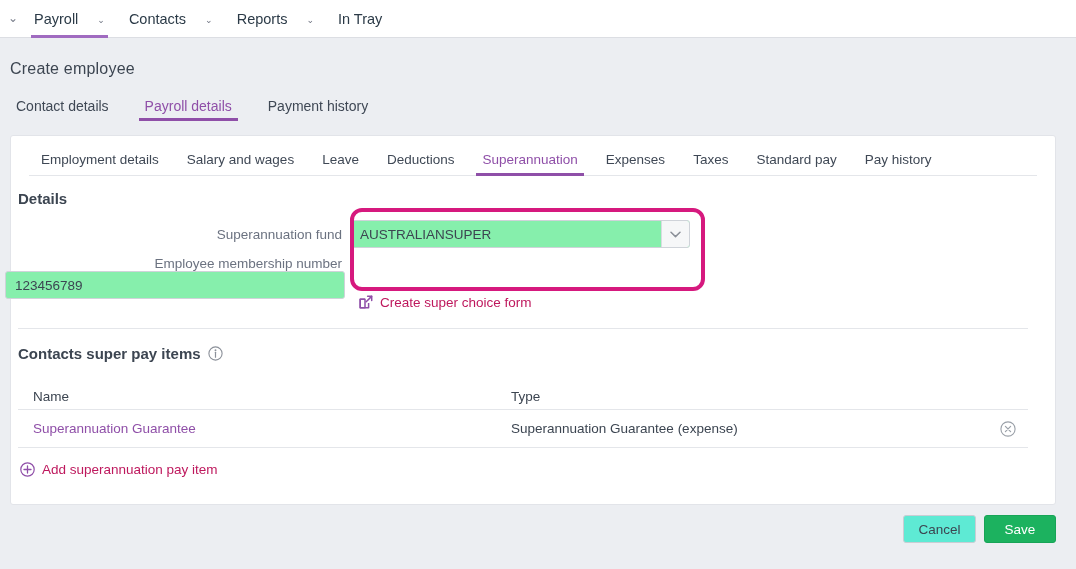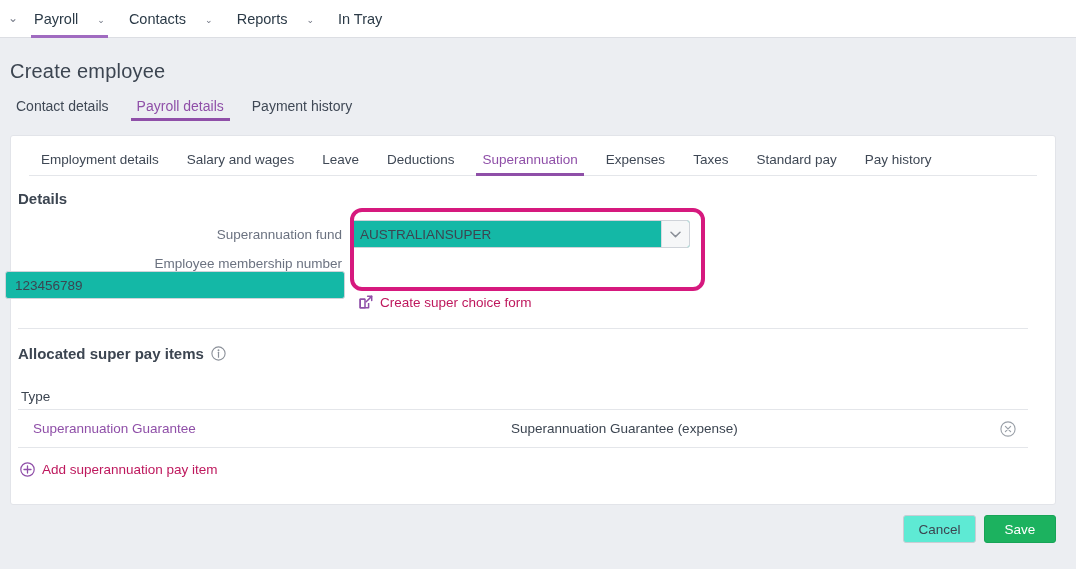--- a/index.html
+++ b/index.html
@@ -42,26 +42,26 @@
   .nav-item .caret { font-size: 9px; color: #6d7280; margin-top: 2px; }
   .nav-item.active::after {
     content: "";
     position: absolute; left: 9px; right: 9px; bottom: 0;
     height: 3px; background: #a06bc0;
   }
 
   
   .page-title {
     position: absolute; left: 10px; top: 60px;
-    font-size: 20px; font-weight: 400; color: #3c4551;
+    font-size: 16px; font-weight: 400; color: #3c4551;
     letter-spacing: .2px;
   }
   .page-tabs {
     position: absolute; left: 10px; top: 98px;
-    display: flex; align-items: flex-end; gap: 4px;
+    display: flex; align-items: flex-end; gap: 12px;
   }
   .page-tab {
     position: relative;
     padding: 0 12px 7px 12px;
     font-size: 14px; color: #3f4855; cursor: pointer;
     white-space: nowrap;
   }
   .page-tab:first-child { padding-left: 6px; }
   .page-tab.active { color: #8f4fa8; }
   .page-tab.active::after {
@@ -112,21 +112,21 @@
   }
   .form-label {
     width: 350px; text-align: right;
     padding-right: 8px;
     font-size: 13.5px; color: #6b7280;
     white-space: nowrap;
   }
   .input-box {
     width: 340px; height: 28px;
     border: 1px solid #cfd3d9; border-radius: 3px;
-    background: #14b8a6;
+    background: #86efac;
     display: flex; align-items: stretch;
     overflow: hidden;
   }
   .input-text {
     flex: 1;
     display: flex; align-items: center;
     padding: 0 9px;
     font-size: 13.5px; color: #3c4551;
     white-space: nowrap; overflow: hidden;
   }
@@ -320,32 +320,33 @@
         <path d="M7.2 6.8 L12.6 1.4" fill="none" stroke="#8f4fa8" stroke-width="1.5" stroke-linecap="round"></path>
         <path d="M8.6 1.3 H12.7 V5.4" fill="none" stroke="#8f4fa8" stroke-width="1.5" stroke-linecap="round" stroke-linejoin="round"></path>
       </svg>
     </span>
     <span class="lnk-text">Create super choice form</span>
   </div>
 
   <div class="hr-divider" style="top:328px;"></div>
 
   <div class="items-heading">
-    <span>Allocated super pay items</span>
+    <span>Contacts super pay items</span>
     <span>
       <svg class="info-icon" width="15" height="15" viewBox="0 0 15 15" aria-hidden="true">
         <circle cx="7.5" cy="7.5" r="6.6" fill="none" stroke="#8b9099" stroke-width="1.1"></circle>
         <circle cx="7.5" cy="4.2" r="0.95" fill="#8b9099"></circle>
         <path d="M7.5 6.3 V11.2" stroke="#8b9099" stroke-width="1.2" stroke-linecap="round"></path>
       </svg>
     </span>
   </div>
 
   <div class="tbl">
     <div class="tbl-head">
+      <div class="col-name">Name</div>
       <div class="col-type">Type</div>
       <div class="col-act"></div>
     </div>
     <div class="tbl-row">
       <div class="col-name">
         <span class="cell-link">Superannuation Guarantee</span>
       </div>
       <div class="col-type">Superannuation Guarantee (expense)</div>
       <div class="col-act">
         <svg width="16" height="16" viewBox="0 0 16 16" aria-hidden="true">

